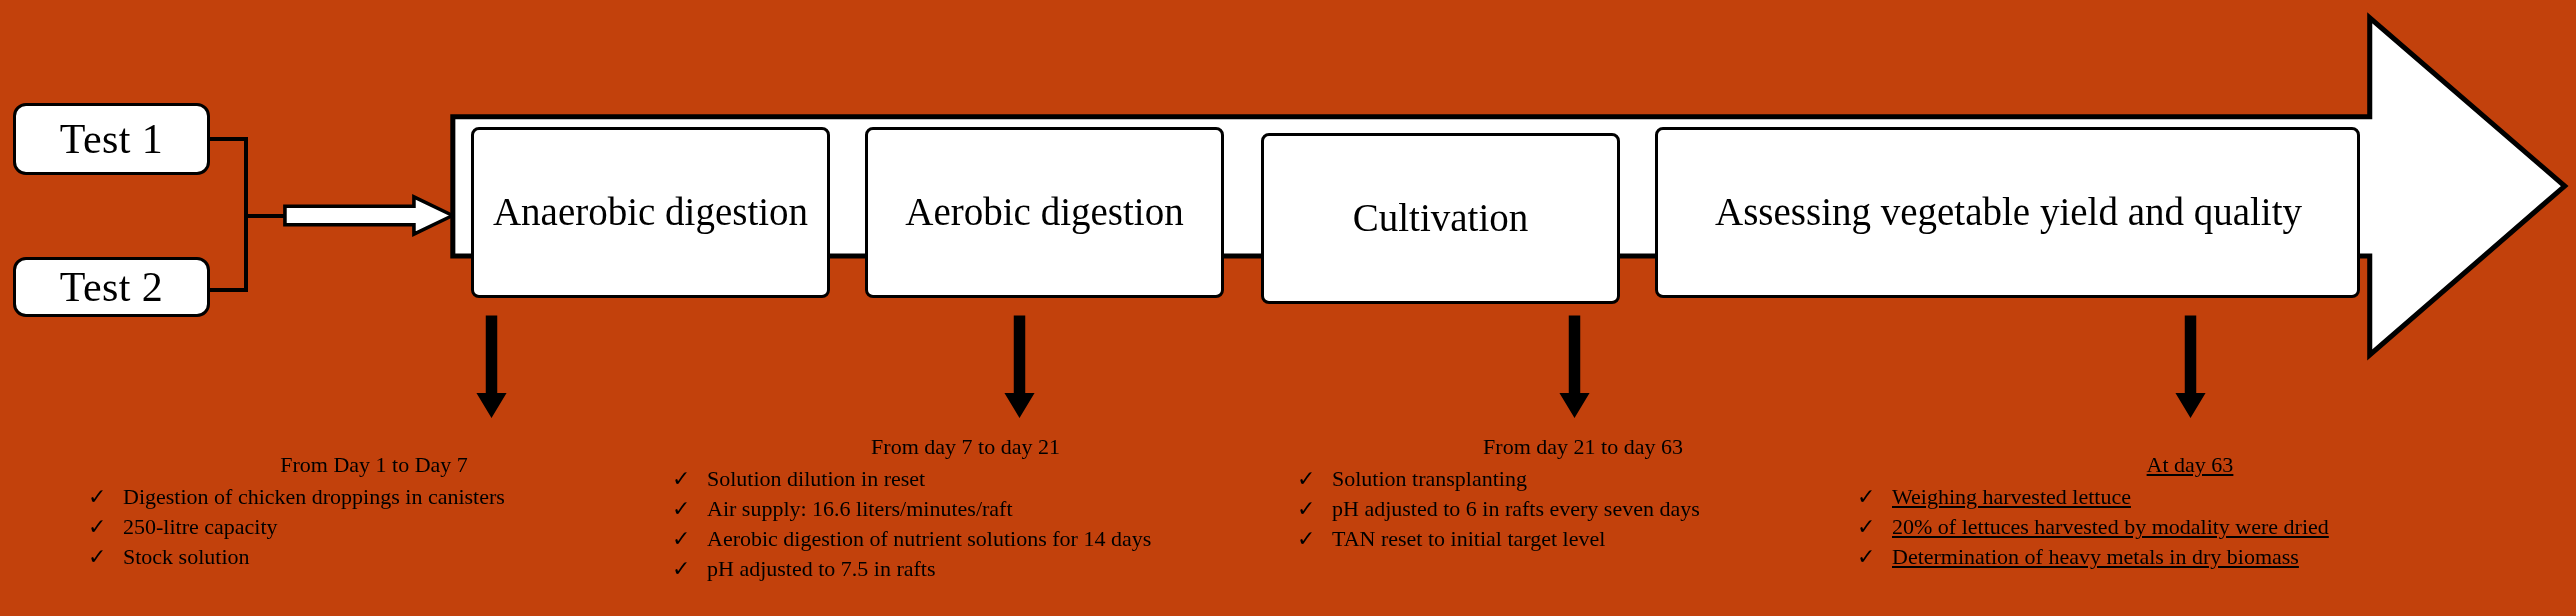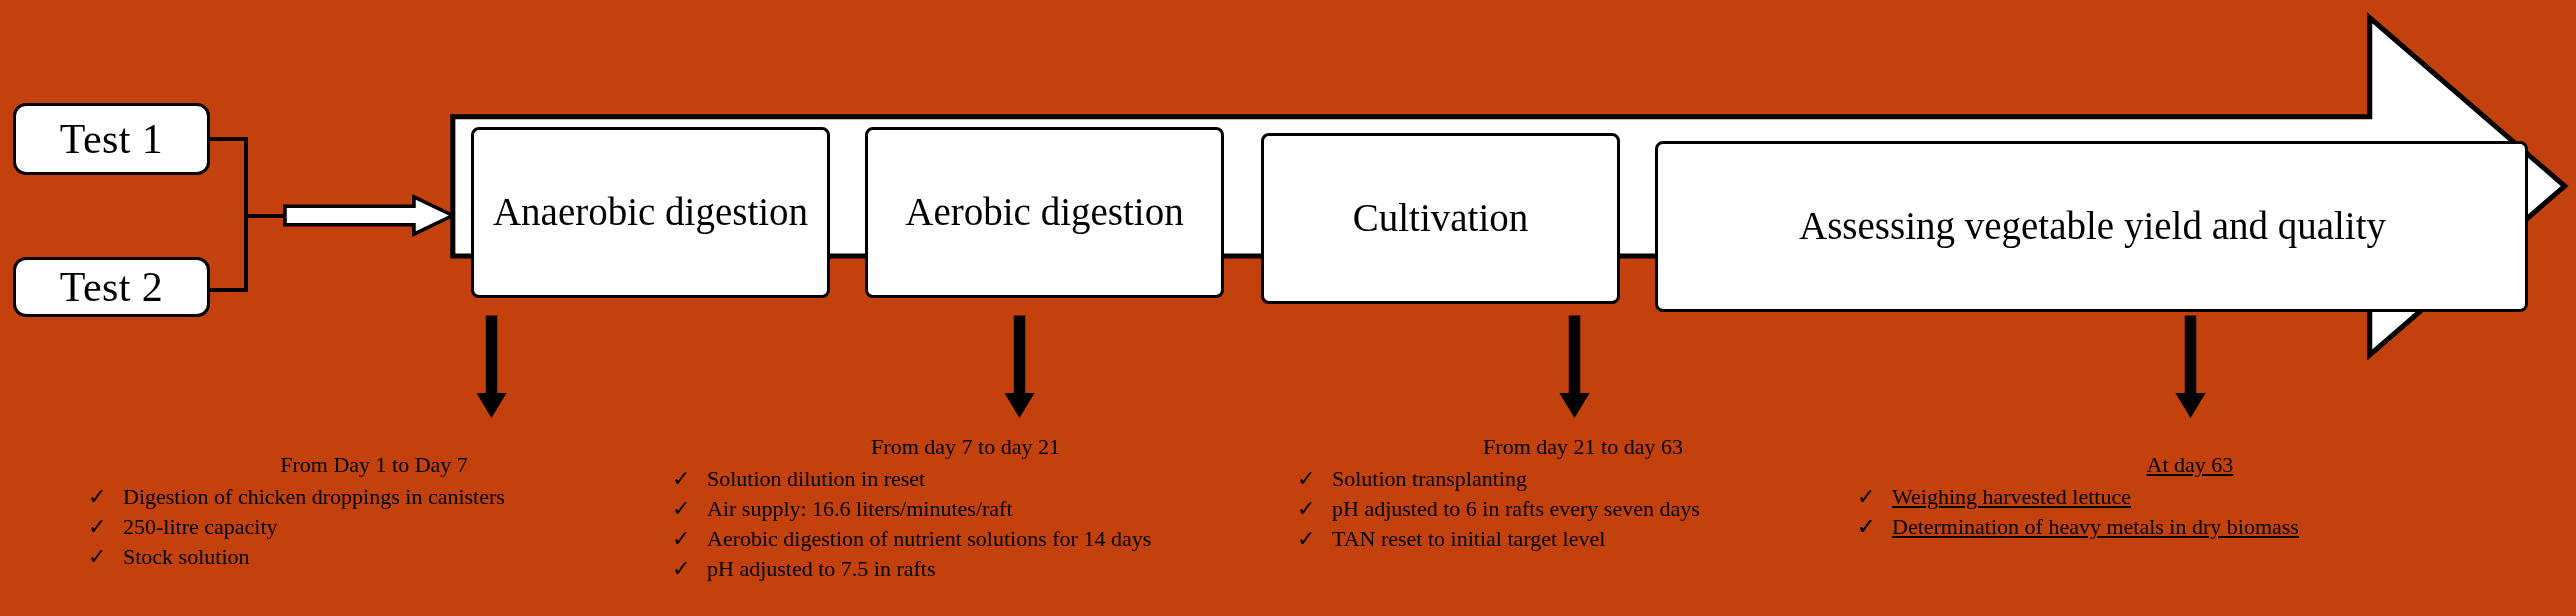--- a/index.html
+++ b/index.html
@@ -82,21 +82,21 @@
     align-items: center;
     justify-content: center;
     text-align: center;
     font-size: 39px;
     line-height: 1.18;
     padding: 0 10px;
   }
   #stage-0 { left: 471px;  top: 127px; width: 359px; height: 171px; }
   #stage-1 { left: 865px; top: 127px; width: 359px; height: 171px; }
   #stage-2 { left: 1261px; top: 127px; width: 359px; height: 171px; margin-top: 6px; }
-  #stage-3 { left: 1655px; top: 141px; width: 873px; height: 171px; padding-left: 12px; }
+  #stage-3 { left: 1655px; top: 127px; width: 705px; height: 171px; padding-left: 12px; }
 
   
   .down-arrow {
     position: absolute;
     top: 315px;
     width: 33px;
     height: 105px;
   }
   #down-arrow-0 { left: 475px; }
   #down-arrow-1 { left: 1003px; }
@@ -249,20 +249,21 @@
 
   <div class="caption-col" id="caption-col-3">
     <div class="caption-title">At day 63</div>
     <ul class="caption-list">
       <li class="caption-item">
         <span class="check-icon">✓</span>
         <span>Weighing harvested lettuce</span>
       </li>
       <li class="caption-item">
         <span class="check-icon">✓</span>
+        <span>20% of lettuces harvested by modality were dried</span>
       </li>
       <li class="caption-item">
         <span class="check-icon">✓</span>
         <span>Determination of heavy metals in dry biomass</span>
       </li>
     </ul>
   </div>
 
 </div>
 

